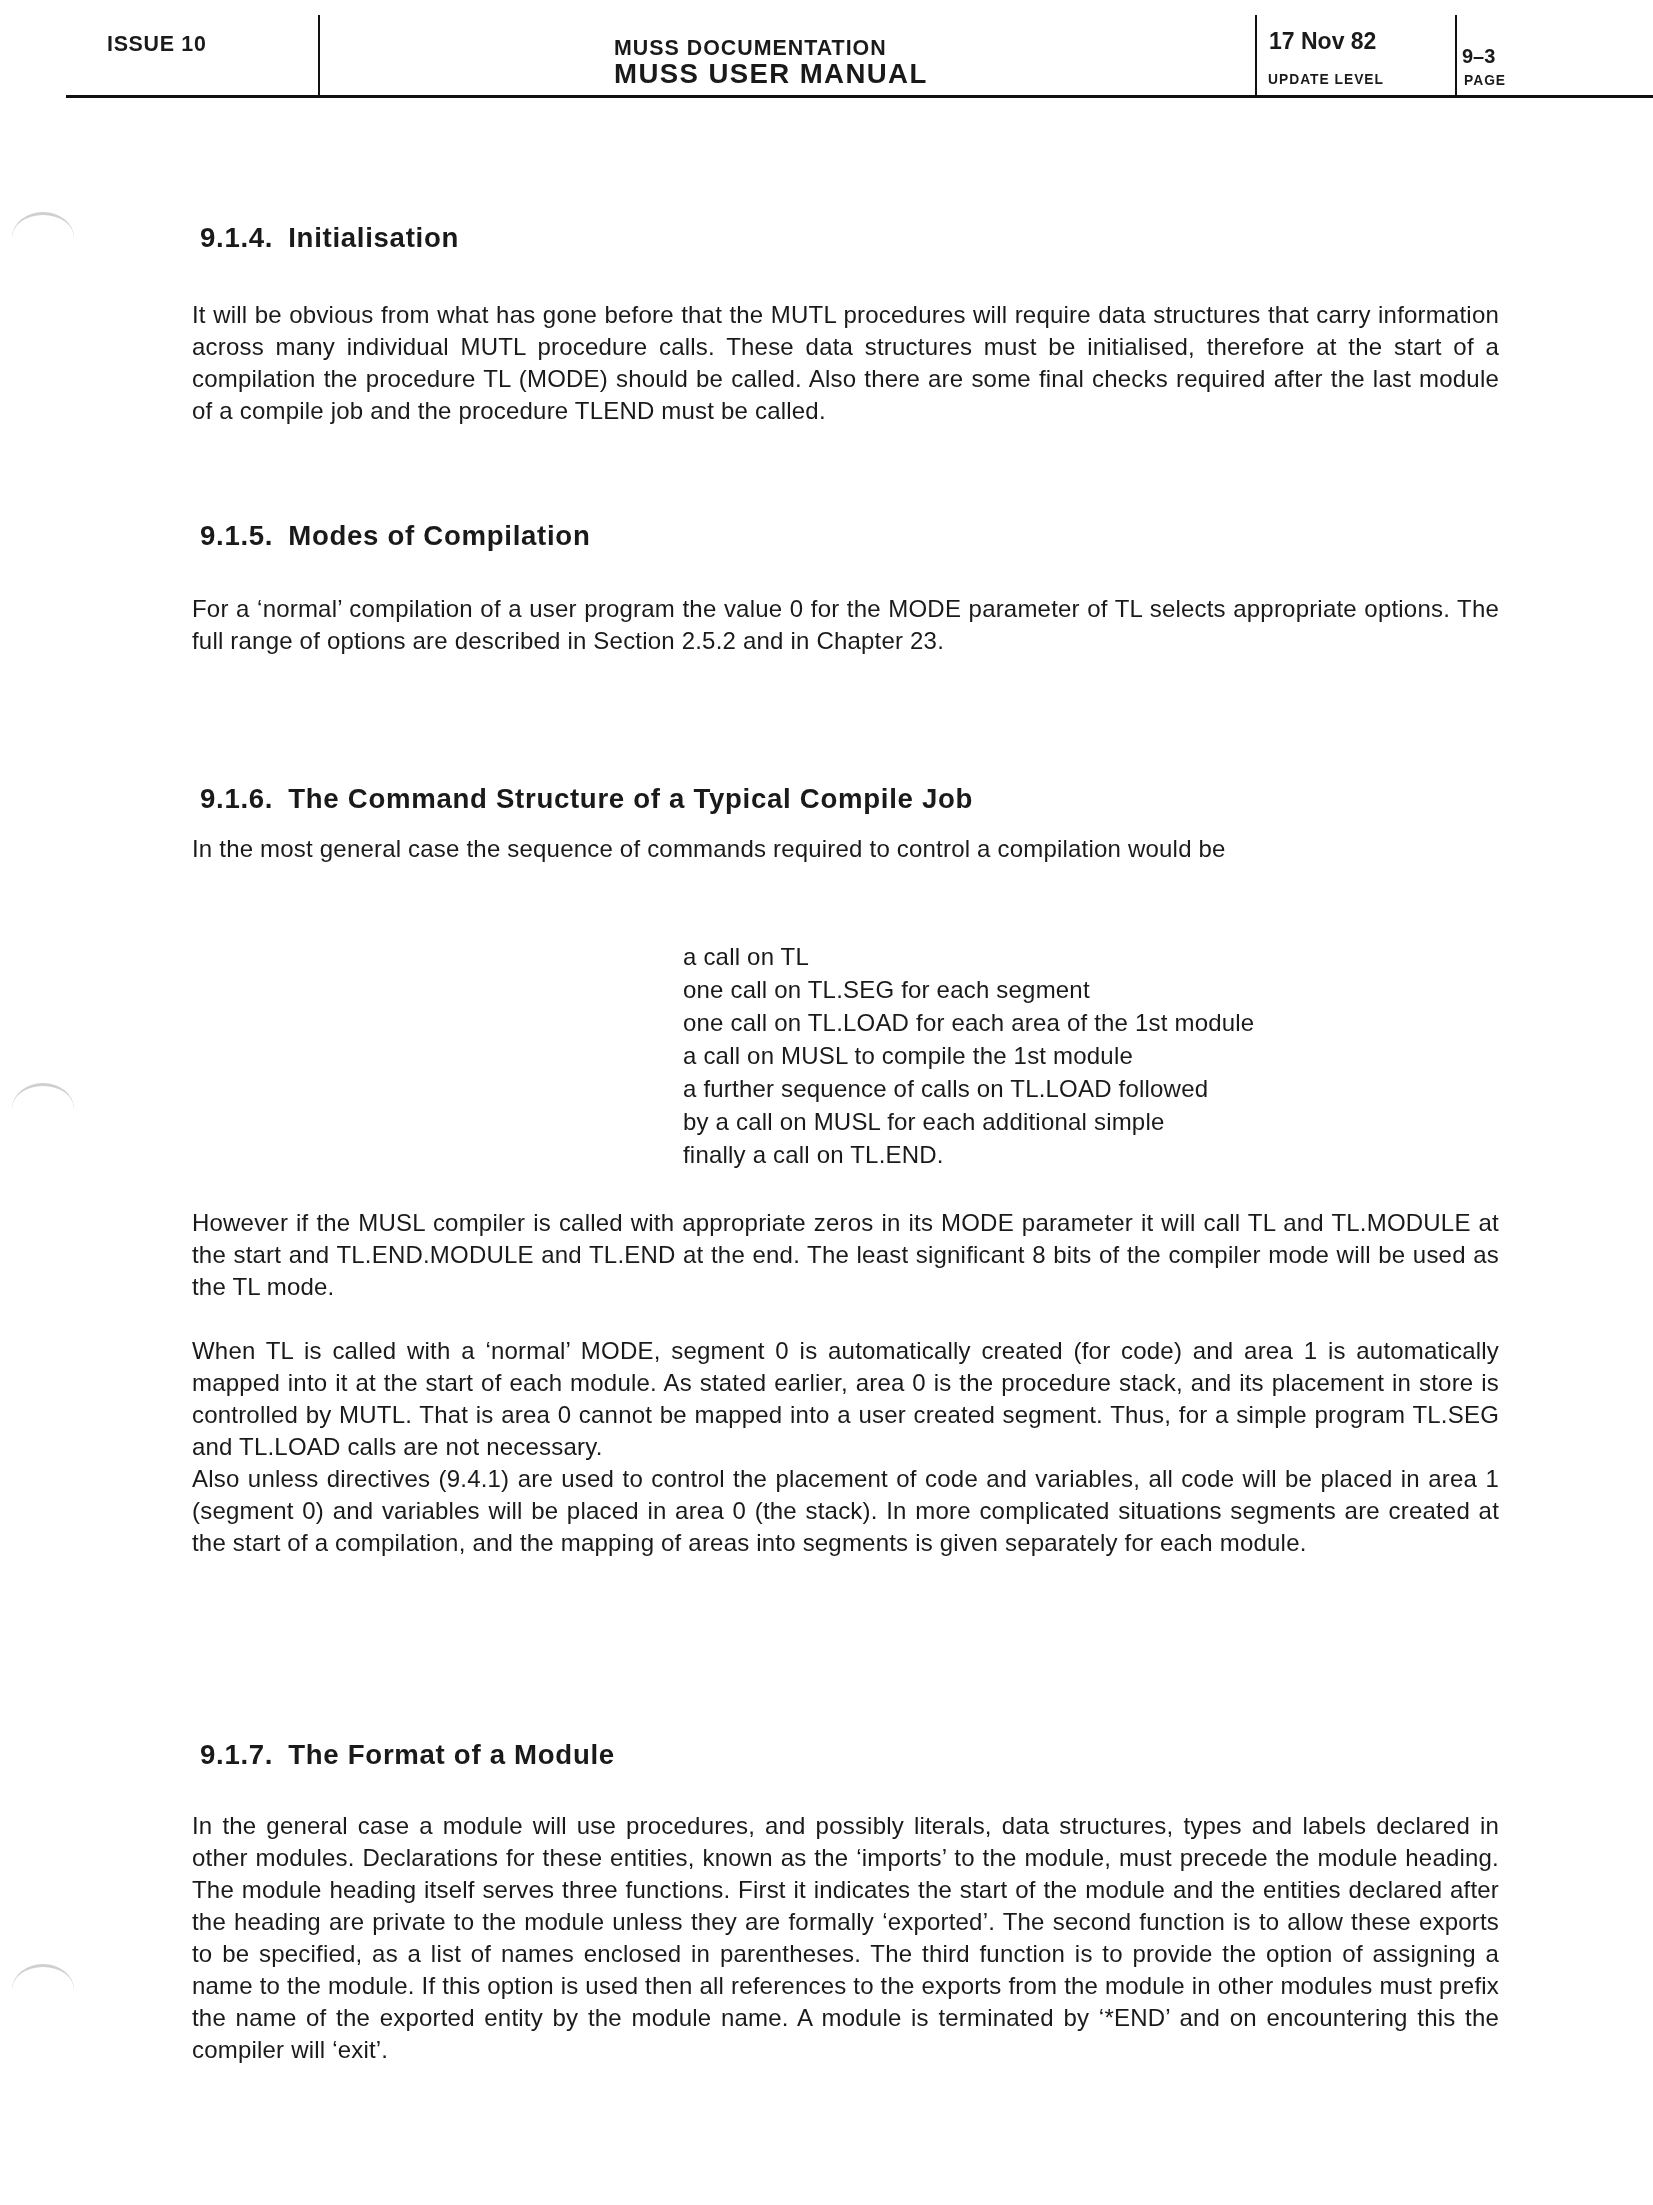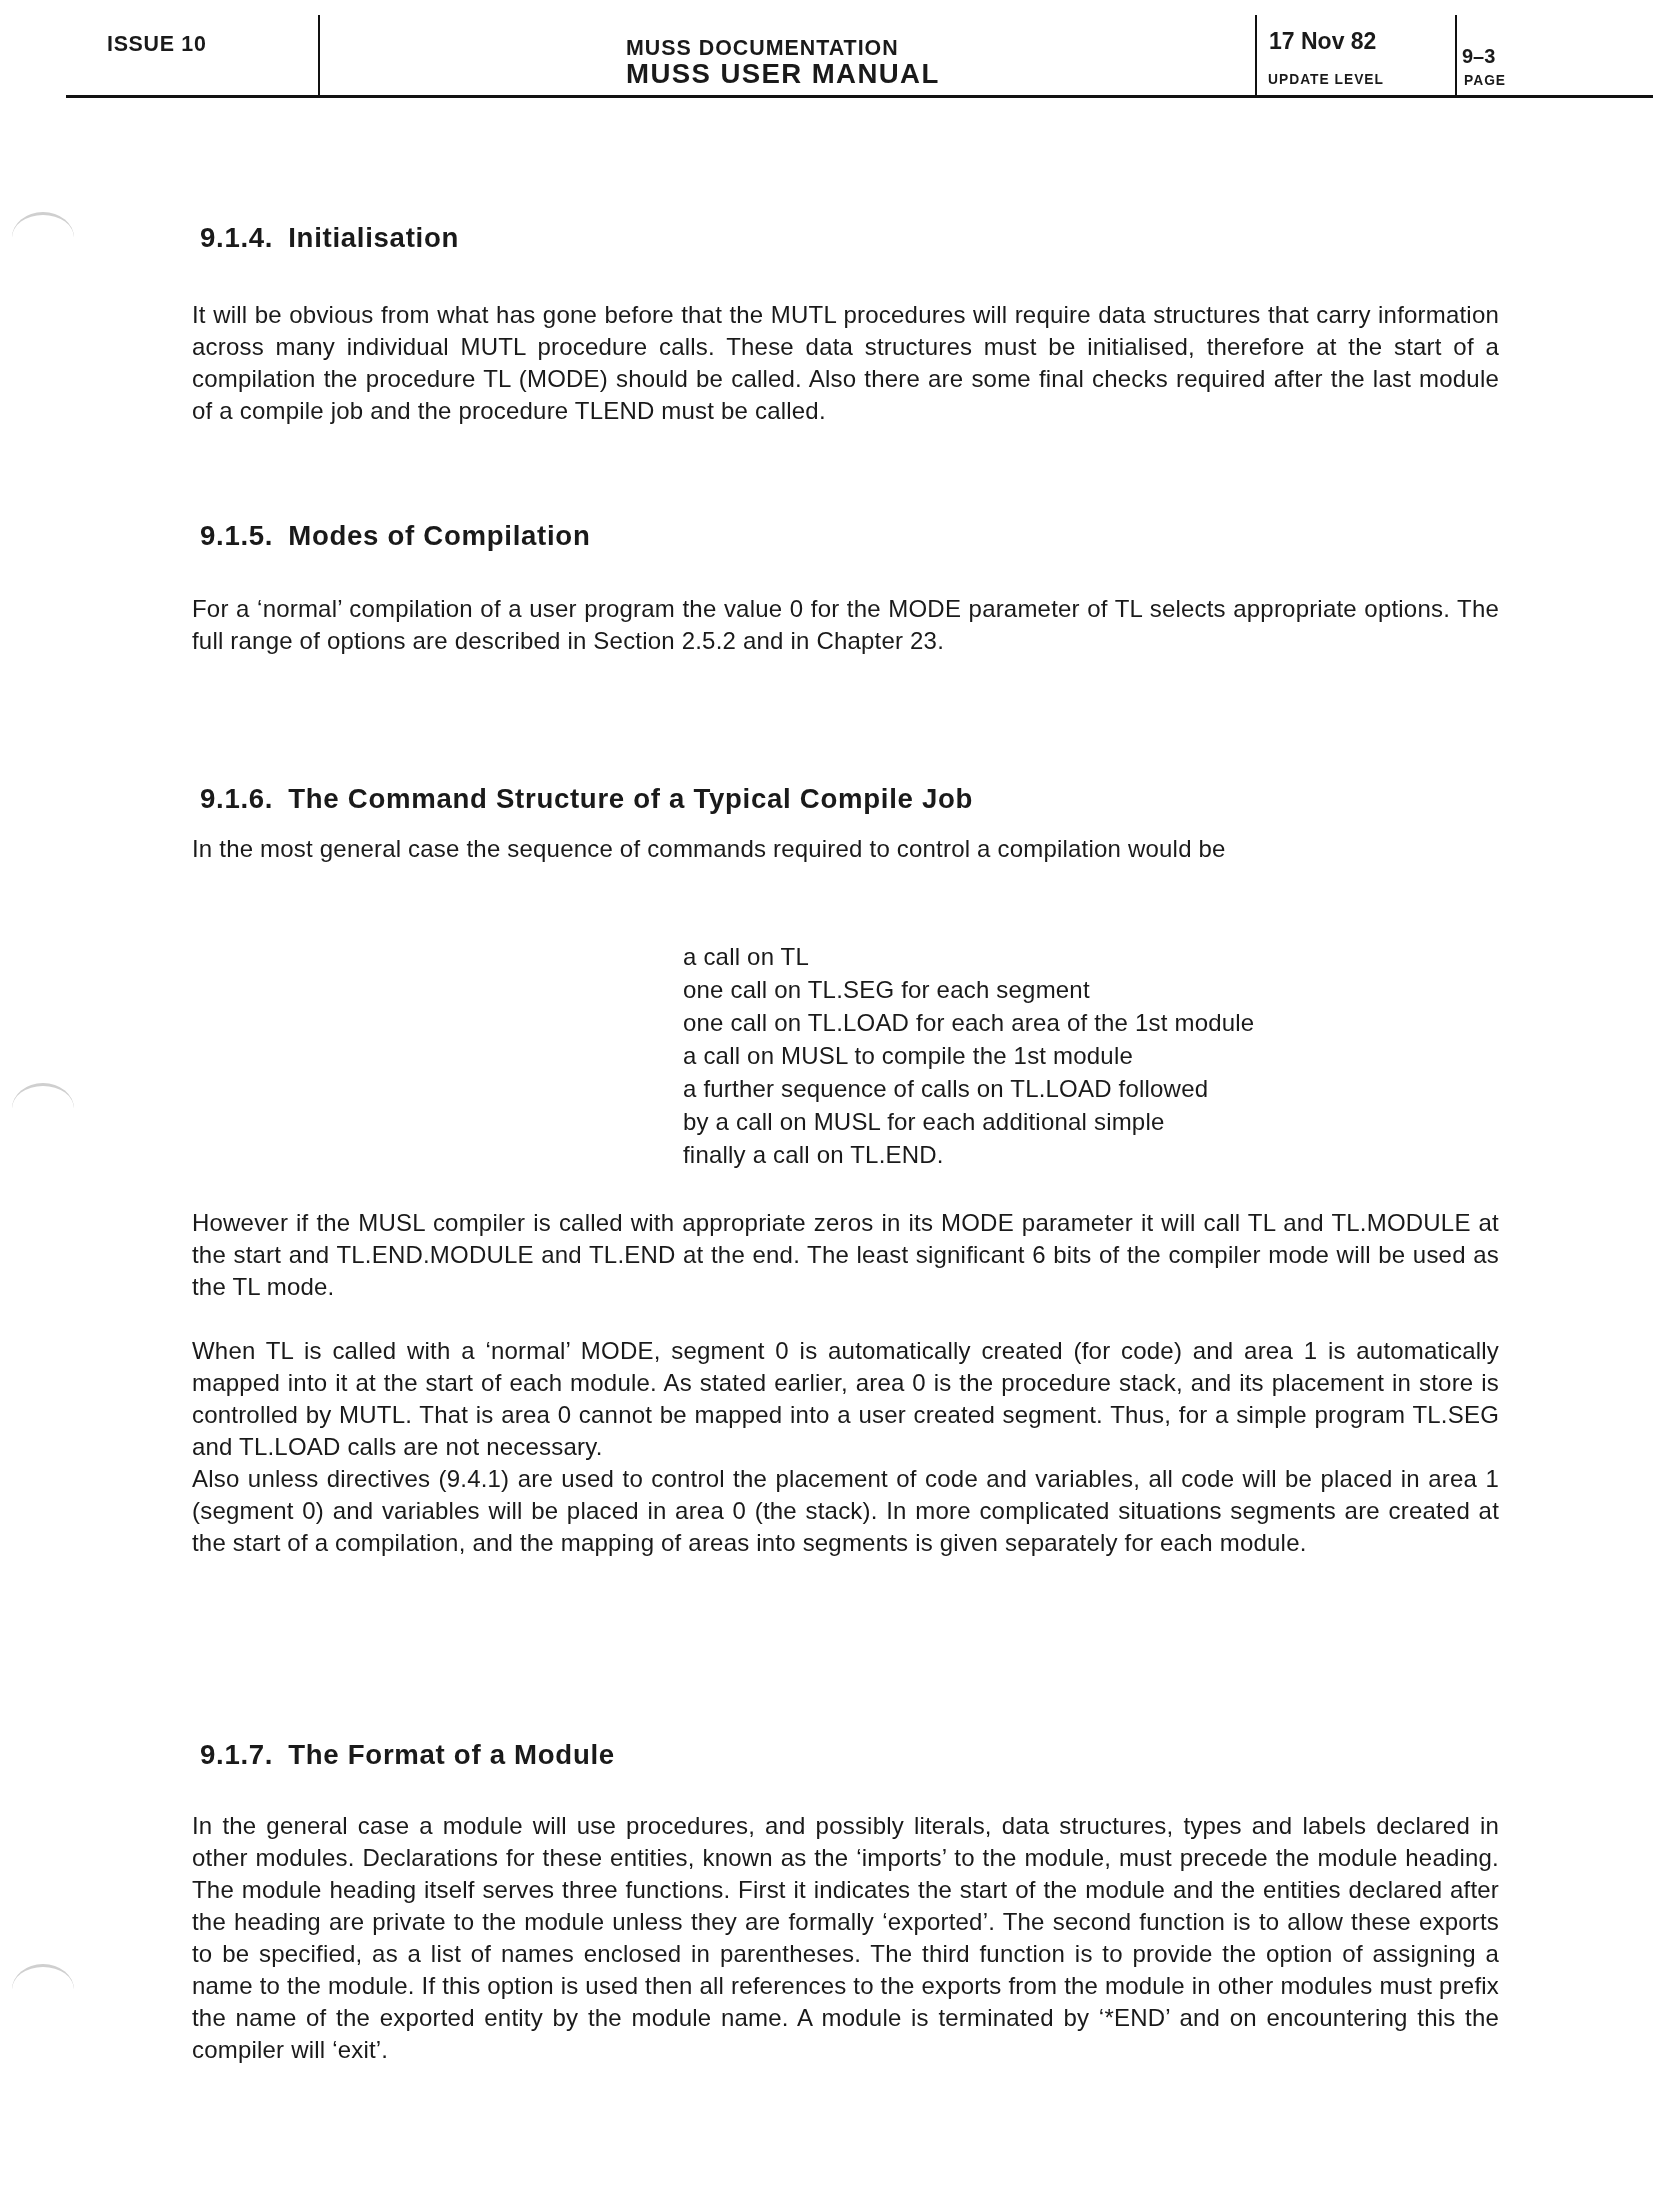--- a/index.html
+++ b/index.html
@@ -5,21 +5,21 @@
   html, body { margin: 0; padding: 0; background: #ffffff; }
   body {
     width: 1654px; height: 2205px; position: relative; overflow: hidden;
     font-family: "Liberation Sans", "DejaVu Sans", sans-serif; color: #1a1a1a;
   }
   
   .header { position: absolute; left: 0; top: 0; width: 1654px; height: 98px; margin-left: 42px; }
   .header .rule { position: absolute; left: 24px; right: 0; top: 95px; height: 3.4px; background: #111; }
   .vline { position: absolute; width: 2.1px; background: #111; top: 15px; height: 81px; }
   .issue { position: absolute; left: 65px; top: 32px; font-size: 21.4px; font-weight: bold; letter-spacing: 0.7px; }
-  .doc-title { position: absolute; left: 584px; top: 36px; font-weight: bold; line-height: 25px; letter-spacing: 1px; }
+  .doc-title { position: absolute; left: 572px; top: 36px; font-weight: bold; line-height: 25px; letter-spacing: 1px; }
   .doc-title .t1 { font-size: 21.4px; }
   .doc-title .t2 { font-size: 27.6px; letter-spacing: 1.4px; }
   .date { position: absolute; left: 1227px; top: 27.6px; font-size: 23px; font-weight: bold; }
   .update-label { position: absolute; left: 1226px; top: 72px; font-size: 13.8px; font-weight: bold; letter-spacing: 1px; }
   .page-num { position: absolute; left: 1420px; top: 45px; font-size: 20px; font-weight: bold; }
   .page-label { position: absolute; left: 1422px; top: 73px; font-size: 13.8px; font-weight: bold; letter-spacing: 1px; }
 
   
   .hole { position: absolute; left: 12.4px; width: 62px; height: 48px; border-top: 3.4px solid #cfcfcf; border-radius: 50% 50% 0 0; }
 
@@ -81,21 +81,21 @@
     <li>a call on TL</li>
     <li>one call on TL.SEG for each segment</li>
     <li>one call on TL.LOAD for each area of the 1st module</li>
     <li>a call on MUSL to compile the 1st module</li>
     <li>a further sequence of calls on TL.LOAD followed</li>
     <li>by a call on MUSL for each additional simple</li>
     <li>finally a call on TL.END.</li>
   </ul>
 
   <div class="section" style="top:1207px;">
-    <p class="para">However if the MUSL compiler is called with appropriate zeros in its MODE parameter it will call TL and TL.MODULE at the start and TL.END.MODULE and TL.END at the end. The least significant 6 bits of the compiler mode will be used as the TL mode.</p>
+    <p class="para">However if the MUSL compiler is called with appropriate zeros in its MODE parameter it will call TL and TL.MODULE at the start and TL.END.MODULE and TL.END at the end. The least significant 8 bits of the compiler mode will be used as the TL mode.</p>
     <p class="para" style="margin-top:32px;">When TL is called with a ‘normal’ MODE, segment 0 is automatically created (for code) and area 1 is automatically mapped into it at the start of each module. As stated earlier, area 0 is the procedure stack, and its placement in store is controlled by MUTL. That is area 0 cannot be mapped into a user created segment. Thus, for a simple program TL.SEG and TL.LOAD calls are not necessary.</p>
     <p class="para" style="">Also unless directives (9.4.1) are used to control the placement of code and variables, all code will be placed in area 1 (segment 0) and variables will be placed in area 0 (the stack). In more complicated situations segments are created at the start of a compilation, and the mapping of areas into segments is given separately for each module.</p>
   </div>
 
   <div class="section" style="top:1731px;">
     <h2 class="sec-heading">
       <span class="num">9.1.7.</span><span>The Format of a Module</span>
     </h2>
     <p class="para" style="margin-top:39px;">In the general case a module will use procedures, and possibly literals, data structures, types and labels declared in other modules. Declarations for these entities, known as the ‘imports’ to the module, must precede the module heading. The module heading itself serves three functions. First it indicates the start of the module and the entities declared after the heading are private to the module unless they are formally ‘exported’. The second function is to allow these exports to be specified, as a list of names enclosed in parentheses. The third function is to provide the option of assigning a name to the module. If this option is used then all references to the exports from the module in other modules must prefix the name of the exported entity by the module name. A module is terminated by ‘*END’ and on encountering this the compiler will ‘exit’.</p>
   </div>

